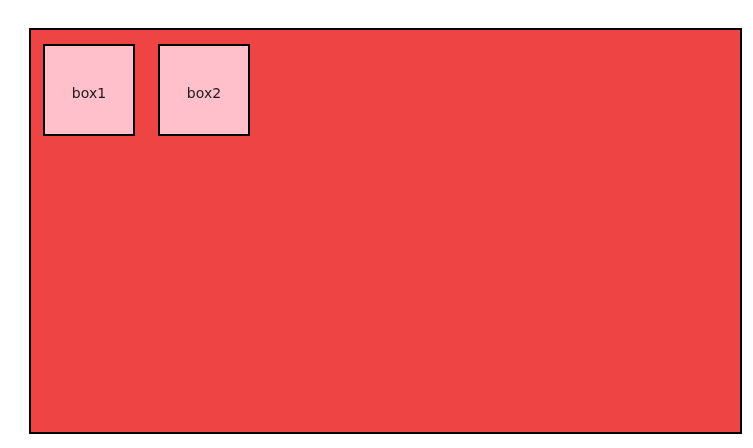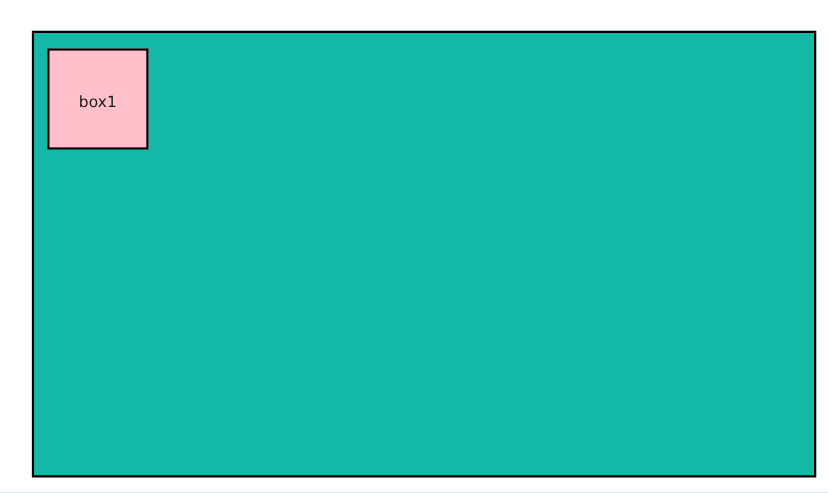--- a/index.html
+++ b/index.html
@@ -19,21 +19,21 @@
     width: 753px;
     height: 448px;
   }
 
   .outer-container {
     position: absolute;
     left: 29px;
     top: 28px;
     width: 685px;        
     height: 378px;       
-    background: #14b8a6;
+    background: #ef4444;
     border: 2px solid #000000;
     box-sizing: content-box;
     padding: 12px;
   }
 
   .box-row {
     position: absolute;
     left: 12px;
     top: 14px;
     display: flex;
@@ -72,18 +72,21 @@
 <div id="page-root">
 
   <div class="outer-container">
 
     <div class="box-row">
 
       <div class="box">
         <span class="box-label">box1</span>
       </div>
 
+      <div class="box">
+        <span class="box-label">box2</span>
+      </div>
 
 
     </div>
   </div>
 
 </div>
 
 </body></html>

